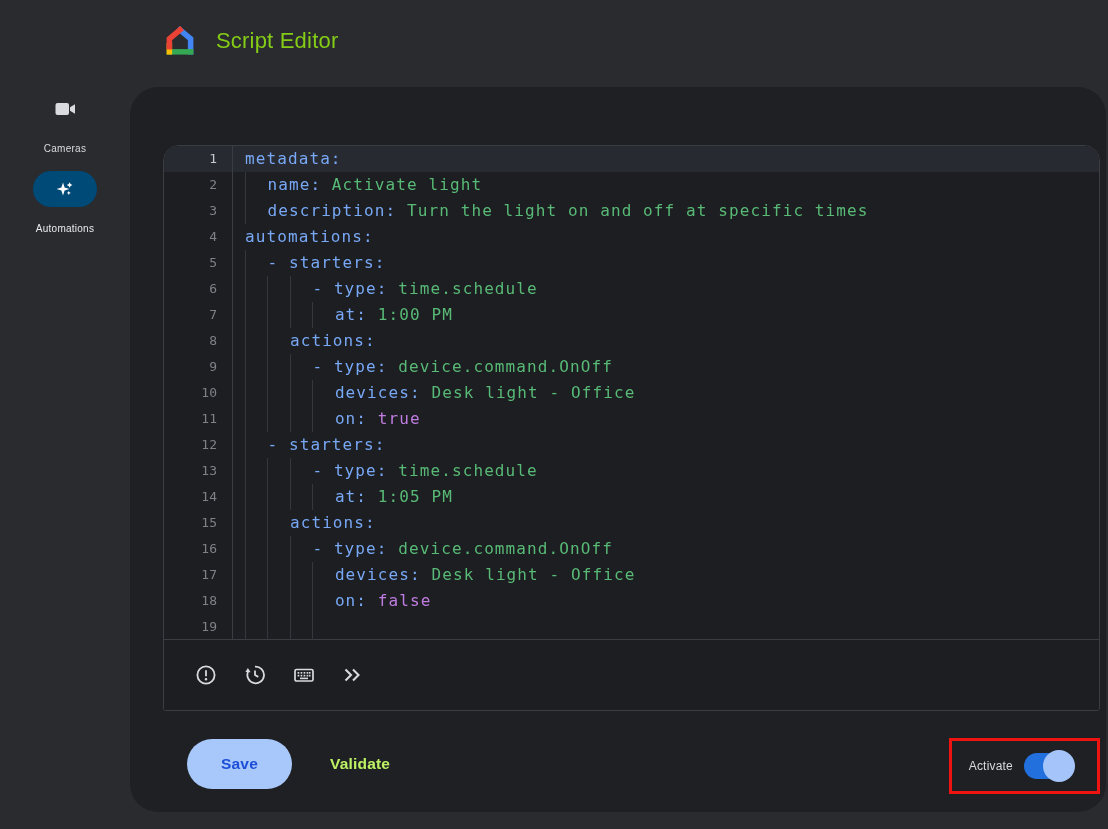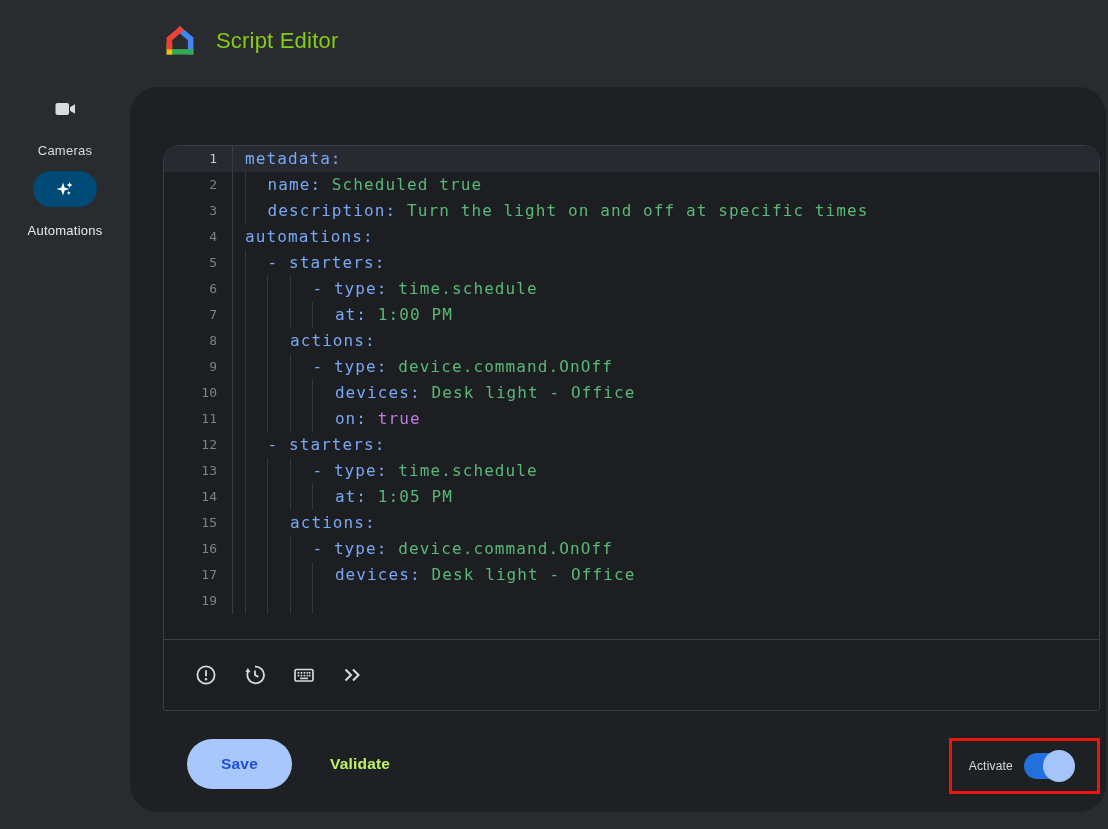--- a/index.html
+++ b/index.html
@@ -15,21 +15,21 @@
   .app-header { position:absolute; left:0; top:0; width:1108px; height:87px; background:#292b2f; }
   .home-logo { position:absolute; left:163px; top:24px; width:34px; height:34px; }
   .app-title {
     position:absolute; left:216px; top:28px;
     font-size:22px; color:#84cc16; letter-spacing:.2px; font-weight:400;
   }
 
   
   .sidebar { position:absolute; left:0; top:87px; width:130px; height:742px; }
   .side-item { position:absolute; width:130px; text-align:center; cursor:pointer; }
-  .side-item .label { display:block; font-size:13px; letter-spacing:.25px; }
+  .side-item .label { display:block; font-size:10px; letter-spacing:.25px; }
   .cameras-item { top:10px; }
   .cameras-item .icon { display:inline-block; width:24px; height:24px; margin-bottom:18px; }
   .cameras-item .label { color:#d9dbde; }
   .automations-item { top:84px; }
   .pill {
     width:64px; height:36px; margin:0 auto 16px auto;
     background:#004a77; border-radius:18px;
     display:flex; align-items:center; justify-content:center;
   }
   .automations-item .label { color:#e8eaed; font-weight:500; }
@@ -140,21 +140,21 @@
 <main class="content-card">
 
   <section class="editor-panel">
     <div class="code-area" id="code-rows">
         <div class="code-row current">
           <div class="gutter-cell">1</div>
           <div class="code-cell"><span class="tk-key">metadata:</span></div>
         </div>
         <div class="code-row">
           <div class="gutter-cell">2</div>
-          <div class="code-cell"><span class="guide">&nbsp;&nbsp;</span><span class="tk-key">name:</span><span class="tk-str"> Scheduled true</span></div>
+          <div class="code-cell"><span class="guide">&nbsp;&nbsp;</span><span class="tk-key">name:</span><span class="tk-str"> Activate light</span></div>
         </div>
         <div class="code-row">
           <div class="gutter-cell">3</div>
           <div class="code-cell"><span class="guide">&nbsp;&nbsp;</span><span class="tk-key">description:</span><span class="tk-str"> Turn the light on and off at specific times</span></div>
         </div>
         <div class="code-row">
           <div class="gutter-cell">4</div>
           <div class="code-cell"><span class="tk-key">automations:</span></div>
         </div>
         <div class="code-row">
@@ -201,20 +201,24 @@
           <div class="gutter-cell">15</div>
           <div class="code-cell"><span class="guide">&nbsp;&nbsp;</span><span class="guide">&nbsp;&nbsp;</span><span class="tk-key">actions:</span></div>
         </div>
         <div class="code-row">
           <div class="gutter-cell">16</div>
           <div class="code-cell"><span class="guide">&nbsp;&nbsp;</span><span class="guide">&nbsp;&nbsp;</span><span class="guide">&nbsp;&nbsp;</span><span class="tk-dash">- </span><span class="tk-key">type:</span><span class="tk-str"> device.command.OnOff</span></div>
         </div>
         <div class="code-row">
           <div class="gutter-cell">17</div>
           <div class="code-cell"><span class="guide">&nbsp;&nbsp;</span><span class="guide">&nbsp;&nbsp;</span><span class="guide">&nbsp;&nbsp;</span><span class="guide">&nbsp;&nbsp;</span><span class="tk-key">devices:</span><span class="tk-str"> Desk light - Office</span></div>
+        </div>
+        <div class="code-row">
+          <div class="gutter-cell">18</div>
+          <div class="code-cell"><span class="guide">&nbsp;&nbsp;</span><span class="guide">&nbsp;&nbsp;</span><span class="guide">&nbsp;&nbsp;</span><span class="guide">&nbsp;&nbsp;</span><span class="tk-key">on:</span><span class="tk-bool"> false</span></div>
         </div>
         <div class="code-row">
           <div class="gutter-cell">19</div>
           <div class="code-cell"><span class="guide">&nbsp;&nbsp;</span><span class="guide">&nbsp;&nbsp;</span><span class="guide">&nbsp;&nbsp;</span><span class="guide">&nbsp;&nbsp;</span></div>
         </div>
       </div>
 
     <div class="editor-toolbar">
       <button class="tool-btn" title="Problems">
         <svg viewBox="0 0 24 24" fill="none" stroke="currentColor" stroke-width="1.8">

